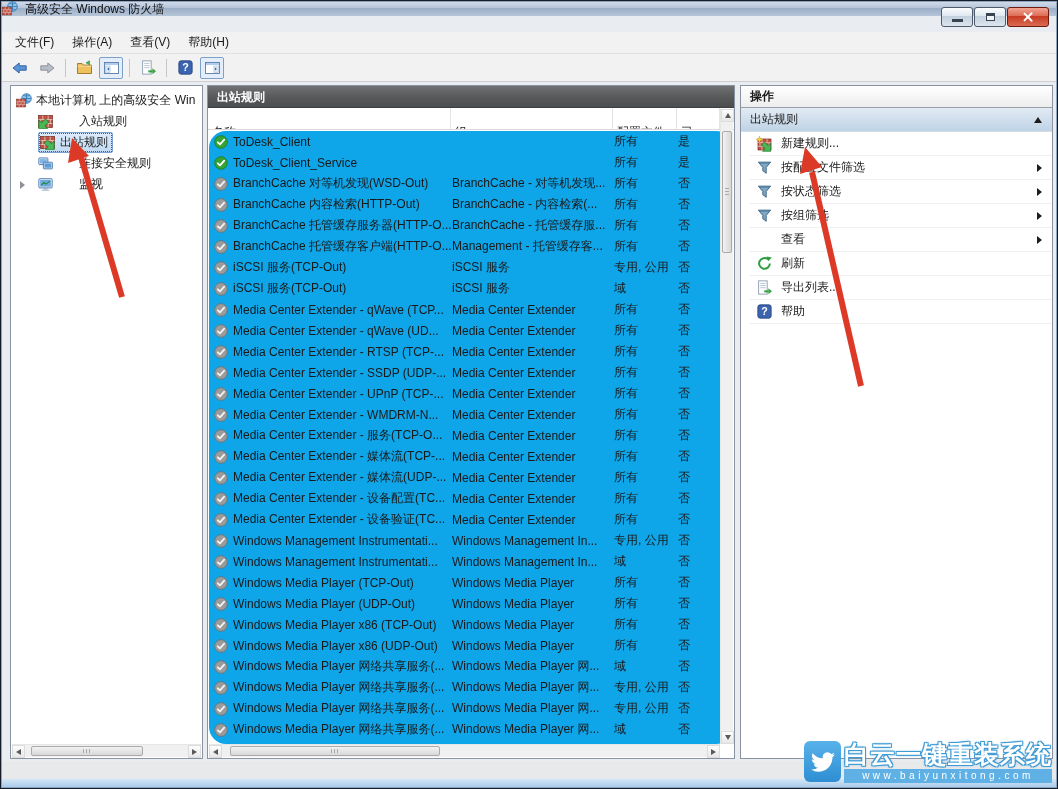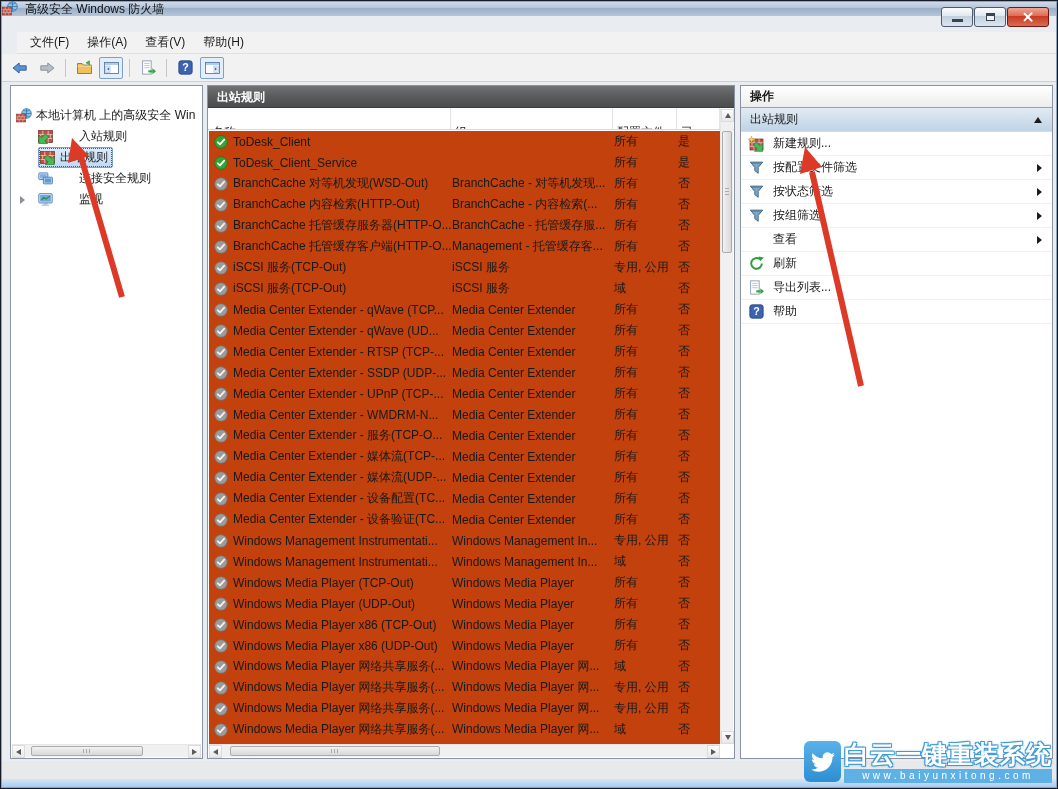--- a/index.html
+++ b/index.html
@@ -23,57 +23,57 @@
   .glyph-min { width:11px; height:3px; background:#394352; margin-top:7px; }
   .glyph-restore { width:9px; height:8px; border:1px solid #394352; border-top:3px solid #394352; background:#eef3f8; }
   .glyph-close { position:relative; width:12px; height:10px; }
   .glyph-close::before,.glyph-close::after { content:""; position:absolute; left:5px; top:-1px;
     width:2.4px; height:12px; background:#fff; border-radius:1px; }
   .glyph-close::before { transform:rotate(45deg); }
   .glyph-close::after  { transform:rotate(-45deg); }
 
   
   .menubar { position:absolute; left:1px; right:1px; top:31px; height:22px; background:#f2f2f2;
-    border-bottom:1px solid #e0e0e0; display:flex; align-items:center; padding-left:4px;margin-left:15px; }
+    border-bottom:1px solid #e0e0e0; display:flex; align-items:center; padding-left:4px; }
   .menu-item { padding:3px 9px; }
   .toolbar { position:absolute; left:1px; right:1px; top:53px; height:28px; background:#f2f2f2;
     border-bottom:1px solid #cfcfcf; display:flex; align-items:center; padding-left:6px; gap:3px; }
   .tb-btn { width:24px; height:22px; display:flex; align-items:center; justify-content:center; border:1px solid transparent; }
   .tb-btn.toggled { border:1px solid #7ca0c7; background:#e4eefa; border-radius:2px; }
   .tb-sep { width:1px; height:18px; background:#c6c6c6; margin:0 3px; }
   .icn { display:inline-flex; }
   .icn svg { display:block; }
 
   
   .content { position:absolute; left:1px; right:1px; top:81px; bottom:27px; background:#e9edf2; }
   .pane { position:absolute; top:3px; bottom:2px; background:#fff; border:1px solid #8a93a2; }
   .pane-left { left:8px;  width:193px; }
   .pane-mid  { left:205px; width:528px; }
   .pane-right{ left:738px; width:313px; }
 
   
-  .tree { position:absolute; inset:0 0 13px 0; overflow:hidden; padding-top:19px; }
+  .tree { position:absolute; inset:0 0 13px 0; overflow:hidden; padding-top:4px; }
   .trow { height:21px; display:flex; align-items:center; white-space:nowrap; }
   .trow .icn { width:16px; height:15px; margin-right:4px; flex:0 0 16px; }
   .t-root { padding-left:5px; }
   .t-child { padding-left:27px;gap:21px; }
   .expander { position:absolute; left:9px; width:0; height:0;
     border-top:4px solid transparent; border-bottom:4px solid transparent; border-left:5px solid #8d9299; }
   .sel-box { display:inline-flex; align-items:center; padding:1px 4px 1px 1px;
     background:linear-gradient(#dcebfc,#c1dbf3); border:1px solid #7da2ce; border-radius:2px;
     outline:1px dotted #3c5d85; outline-offset:-2px; }
   .sel-box .icn { margin-right:4px; }
 
   
   .mid-header { height:22px; line-height:22px; padding-left:9px; color:#fff; font-weight:bold;
     background:linear-gradient(#707173,#58595b 55%,#4c4d4f); border-bottom:1px solid #3e3f41; }
   .cols { height:22px; display:flex; border-bottom:1px solid #dadada; background:#fff; padding-right:14px; }
   .col { padding:16px 0 0 4px; border-right:1px solid #e4e4e4; white-space:nowrap; overflow:hidden; color:#222; }
   .col-name{ flex:0 0 243px; } .col-group{ flex:0 0 162px; } .col-profile{ flex:0 0 64px; } .col-enabled{ flex:1; }
-  .listrows { position:absolute; left:1px; right:1px; top:45px; bottom:14px; overflow:hidden; background:#c2410c; }
+  .listrows { position:absolute; left:1px; right:1px; top:45px; bottom:14px; overflow:hidden; background:#0ea5e9;border-radius:17px; }
   .lrow { height:21px; display:flex; align-items:center; padding-left:5px; white-space:nowrap; }
   .lrow .ricon { width:14px; height:14px; flex:0 0 14px; margin-right:5px; }
   .cell { overflow:hidden; white-space:nowrap; }
   .cell-name{ flex:0 0 219px; } .cell-group{ flex:0 0 162px; } .cell-profile{ flex:0 0 64px; } .cell-enabled{ flex:1; }
 
   
   .vsb { position:absolute; top:23px; right:1px; bottom:14px; width:13px; background:#f0f0f0; border-left:1px solid #e6e6e6; }
   .sb-btn { width:13px; height:13px; background:linear-gradient(#fdfdfd,#e8e8e8); border:1px solid #dcdcdc;
     display:flex; align-items:center; justify-content:center; }
   .vsb .sb-down { position:absolute; bottom:0; }
@@ -94,21 +94,21 @@
     background:repeating-linear-gradient(90deg,#aaa 0 1px,transparent 1px 3px); }
   .pane-mid .hsb-thumb { left:8px; width:210px; }
   .pane-left .hsb-thumb { left:6px; width:112px; }
 
   
   .act-header { height:22px; line-height:21px; padding-left:9px; font-weight:bold;
     background:linear-gradient(#ffffff,#ededed); border-bottom:1px solid #9aa0a8; }
   .act-section { height:24px; display:flex; align-items:center; padding:0 10px 0 9px;
     background:linear-gradient(#e2ebf4,#bfd3e6); border-bottom:1px solid #d5dde6; }
   .tri-up { margin-left:auto; border-left:4.5px solid transparent; border-right:4.5px solid transparent; border-bottom:6px solid #1c1c1c; }
-  .act-item { height:24px; display:flex; align-items:center; padding:0 10px 0 7px; border-bottom:1px solid #f1f1f1; }
+  .act-item { height:24px; display:flex; align-items:center; padding:0 10px 0 7px; border-bottom:1px solid #f1f1f1;margin-left:8px; }
   .act-item .icn { width:16px; height:16px; flex:0 0 16px; margin-right:9px; justify-content:center; align-items:center; }
   .act-arrow { margin-left:auto; border-top:4px solid transparent; border-bottom:4px solid transparent; border-left:5.5px solid #1c1c1c; }
 
   
   .bottom-strip { position:absolute; left:1px; right:1px; bottom:1px; height:26px; background:#e7e9eb; }
   .bottom-strip::after { content:""; position:absolute; left:0; right:0; bottom:0; height:8px;
     background:linear-gradient(#d4e6f6,#a9cdec); }
 
   
   .arrows { position:absolute; inset:0; z-index:8; pointer-events:none; }

